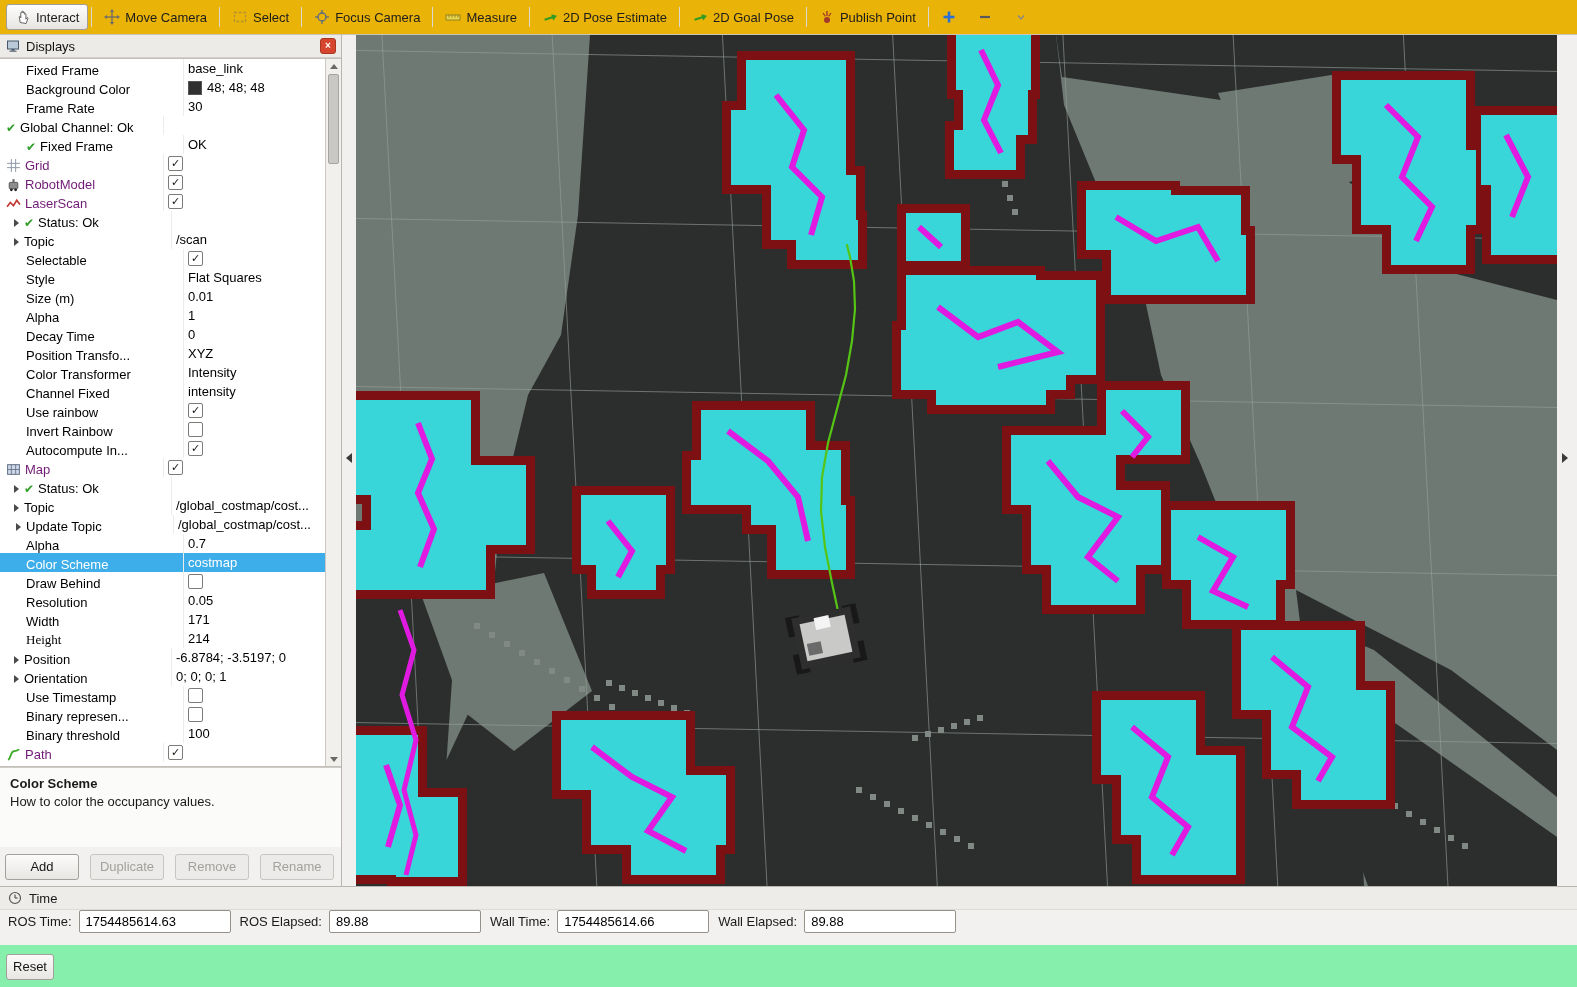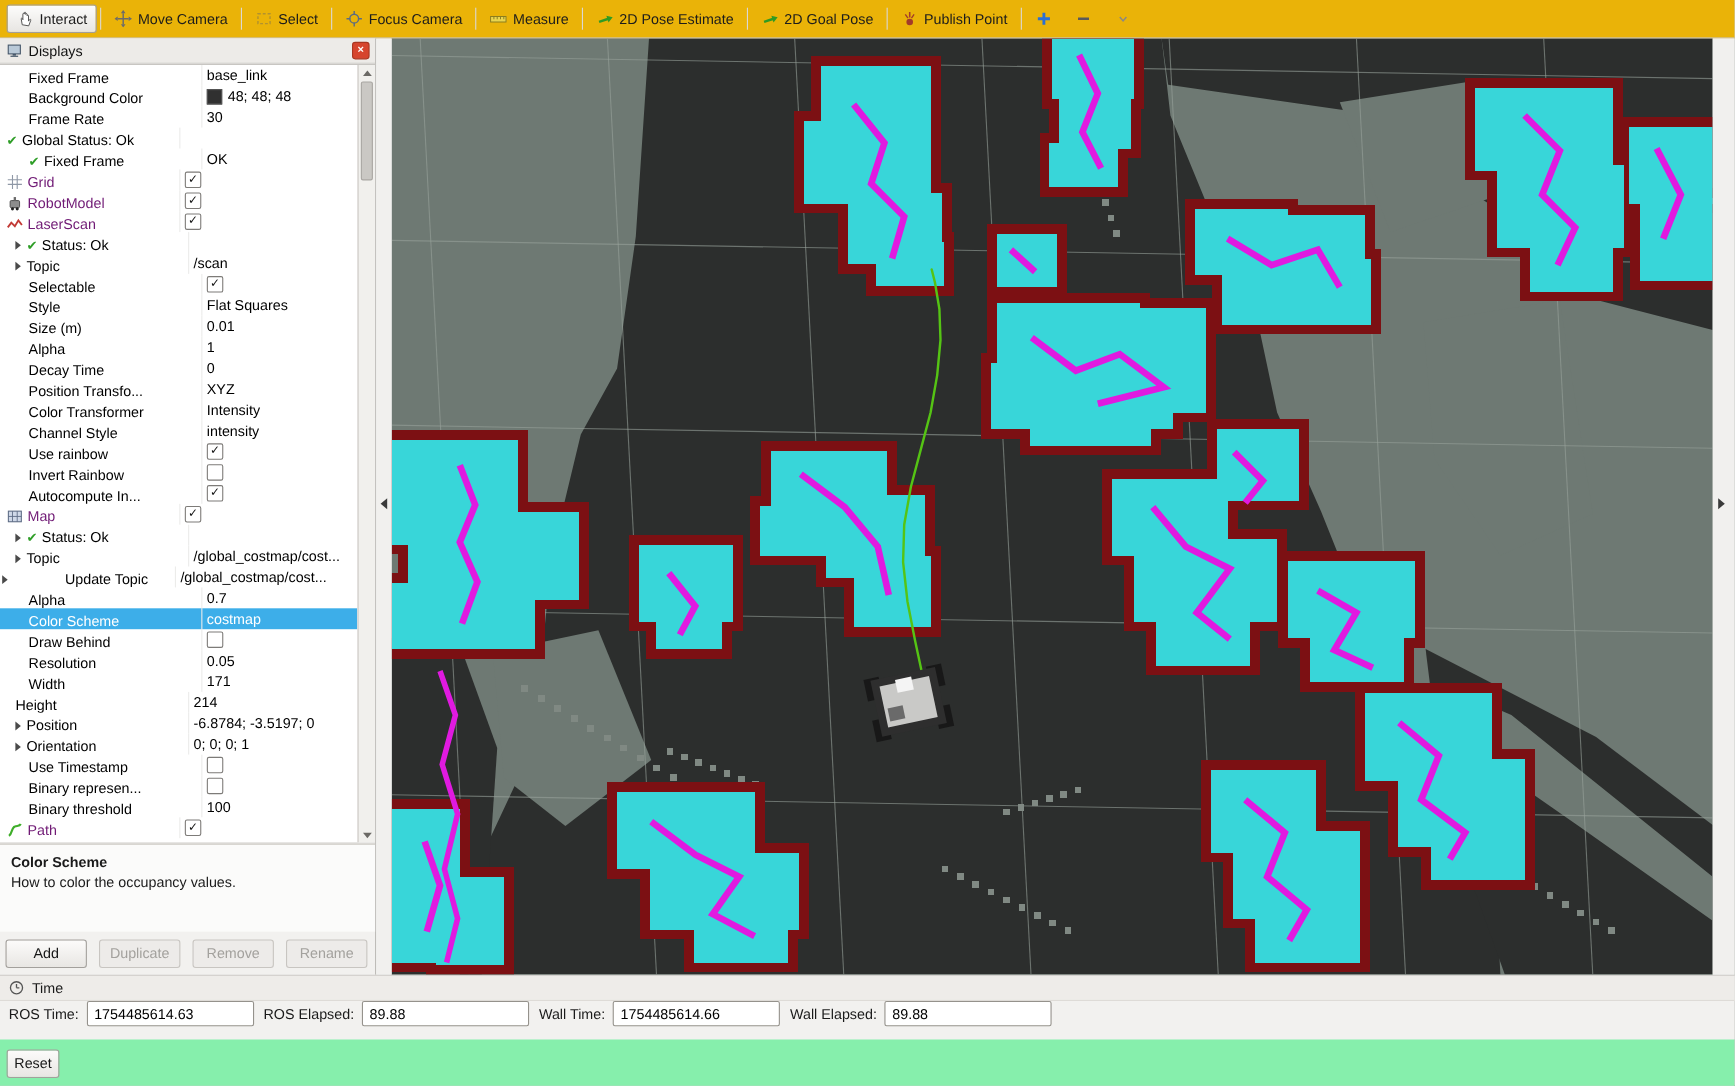--- a/index.html
+++ b/index.html
@@ -253,21 +253,21 @@
               <div class="lbl-cell" style="padding-left: 26px;">
                 <span class="lbl">Frame Rate</span>
               </div>
               <div class="val-cell">
                 <span class="val-text">30</span>
               </div>
             </div>
             <div class="row">
               <div class="lbl-cell" style="padding-left: 6px;">
                 <span class="gcheck">✔</span>
-                <span class="lbl">Global Status: Ok</span>
+                <span class="lbl">Global Channel: Ok</span>
               </div>
               <div class="val-cell"></div>
             </div>
             <div class="row">
               <div class="lbl-cell" style="padding-left: 26px;">
                 <span class="gcheck">✔</span>
                 <span class="lbl">Fixed Frame</span>
               </div>
               <div class="val-cell">
                 <span class="val-text">OK</span>
@@ -388,21 +388,21 @@
             <div class="row">
               <div class="lbl-cell" style="padding-left: 26px;">
                 <span class="lbl">Color Transformer</span>
               </div>
               <div class="val-cell">
                 <span class="val-text">Intensity</span>
               </div>
             </div>
             <div class="row">
               <div class="lbl-cell" style="padding-left: 26px;">
-                <span class="lbl">Channel Style</span>
+                <span class="lbl">Channel Fixed</span>
               </div>
               <div class="val-cell">
                 <span class="val-text">intensity</span>
               </div>
             </div>
             <div class="row">
               <div class="lbl-cell" style="padding-left: 26px;">
                 <span class="lbl">Use rainbow</span>
               </div>
               <div class="val-cell">
@@ -452,21 +452,21 @@
             <div class="row">
               <div class="lbl-cell" style="padding-left: 14px;">
                 <span class="tri"></span>
                 <span class="lbl">Topic</span>
               </div>
               <div class="val-cell">
                 <span class="val-text">/global_costmap/cost...</span>
               </div>
             </div>
             <div class="row">
-              <div class="lbl-cell" style="padding-left: 2px; gap: 47px;">
+              <div class="lbl-cell" style="padding-left: 16px;">
                 <span class="tri"></span>
                 <span class="lbl">Update Topic</span>
               </div>
               <div class="val-cell">
                 <span class="val-text">/global_costmap/cost...</span>
               </div>
             </div>
             <div class="row">
               <div class="lbl-cell" style="padding-left: 26px;">
                 <span class="lbl">Alpha</span>
@@ -501,21 +501,21 @@
             </div>
             <div class="row">
               <div class="lbl-cell" style="padding-left: 26px;">
                 <span class="lbl">Width</span>
               </div>
               <div class="val-cell">
                 <span class="val-text">171</span>
               </div>
             </div>
             <div class="row">
-              <div class="lbl-cell" style="padding-left: 14px;">
+              <div class="lbl-cell" style="padding-left: 26px; font-family: Liberation Serif, serif;">
                 <span class="lbl">Height</span>
               </div>
               <div class="val-cell">
                 <span class="val-text">214</span>
               </div>
             </div>
             <div class="row">
               <div class="lbl-cell" style="padding-left: 14px;">
                 <span class="tri"></span>
                 <span class="lbl">Position</span>

